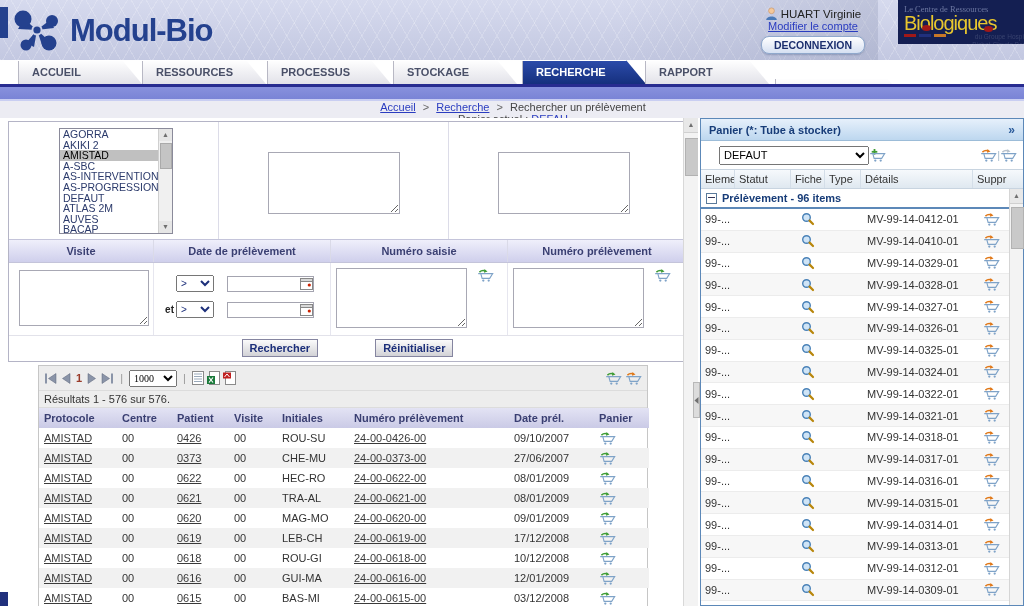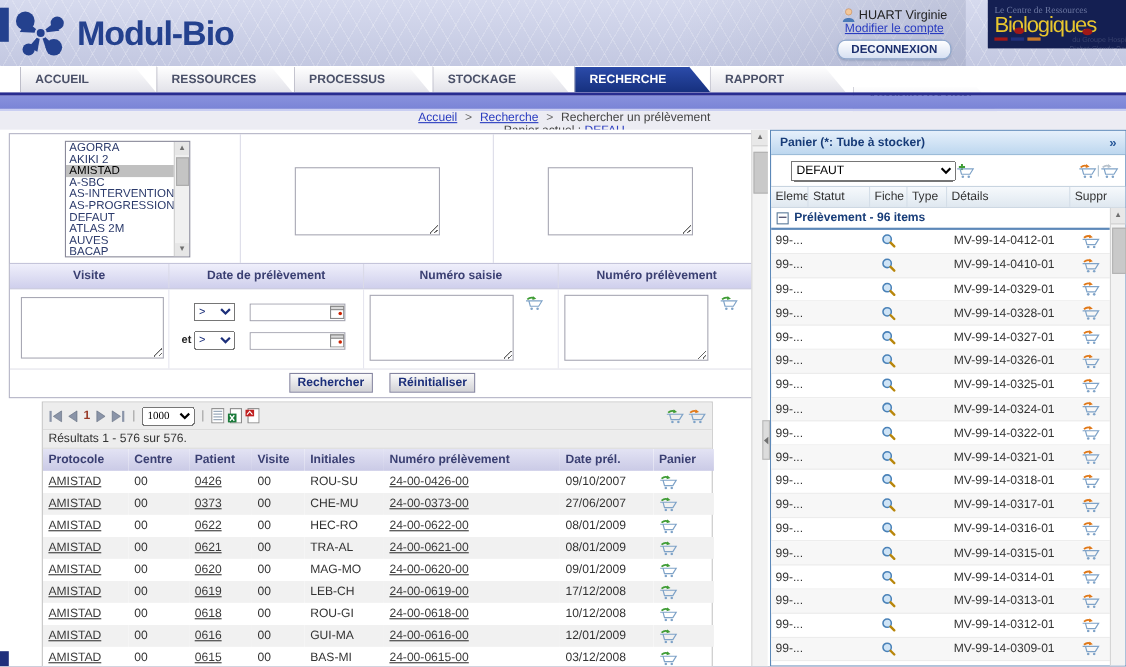--- a/index.html
+++ b/index.html
@@ -77,21 +77,21 @@
   .cart-abs{position:absolute;left:146px;top:6px;}
   .date-row{position:absolute;left:0;display:flex;align-items:center;padding-left:6px;}
   .dr1{top:12px;}.dr2{top:38px;}
   .et{width:14px;text-align:right;margin-right:2px;font-size:10px;font-weight:bold;color:#222;}
   select.op{width:38px;height:17px;font-size:10px;color:#1c2f7a;font-family:inherit;}
   .date-wrap{display:flex;align-items:center;margin-left:13px;width:87px;height:16px;
     border:1px solid #a4a4b0;background:#fff;box-sizing:border-box;}
   .date-wrap input{border:none;outline:none;flex:1;min-width:0;height:12px;font-size:10px;font-family:inherit;}
   .form-actions{height:26px;border-top:1px solid #e2e2ea;text-align:center;padding-top:3px;box-sizing:border-box;}
   .btn{background:linear-gradient(#fbfbfb,#d2d2d6);border:1px solid #8585a0;font-size:11px;font-weight:bold;
-    color:#1c2f7a;padding:2px 7px;margin:0 6px;font-family:inherit;cursor:pointer;}
+    color:#1c2f7a;padding:2px 7px;margin:0 27px;font-family:inherit;cursor:pointer;}
   
   .results-box{position:absolute;left:38px;top:247px;width:610px;border:1px solid #c6c6c6;background:#fff;box-sizing:border-box;}
   .rt-toolbar{height:24px;background:#ededed;display:flex;align-items:center;padding:0 5px;gap:3px;
     border-bottom:1px solid #dcdcdc;}
   .pg-num{color:#993a28;font-weight:bold;margin:0 2px;}
   .tb-sep{color:#999;margin:0 3px;}
   select.pagesize{width:48px;height:17px;font-size:10px;font-family:Liberation Serif, serif;}
   .flex-sp{flex:1;}
   .icon-btn{display:flex;align-items:center;cursor:pointer;}
   .rt-summary{height:16px;line-height:16px;padding-left:5px;background:#ededed;border-bottom:1px solid #dcdcdc;color:#333;}

